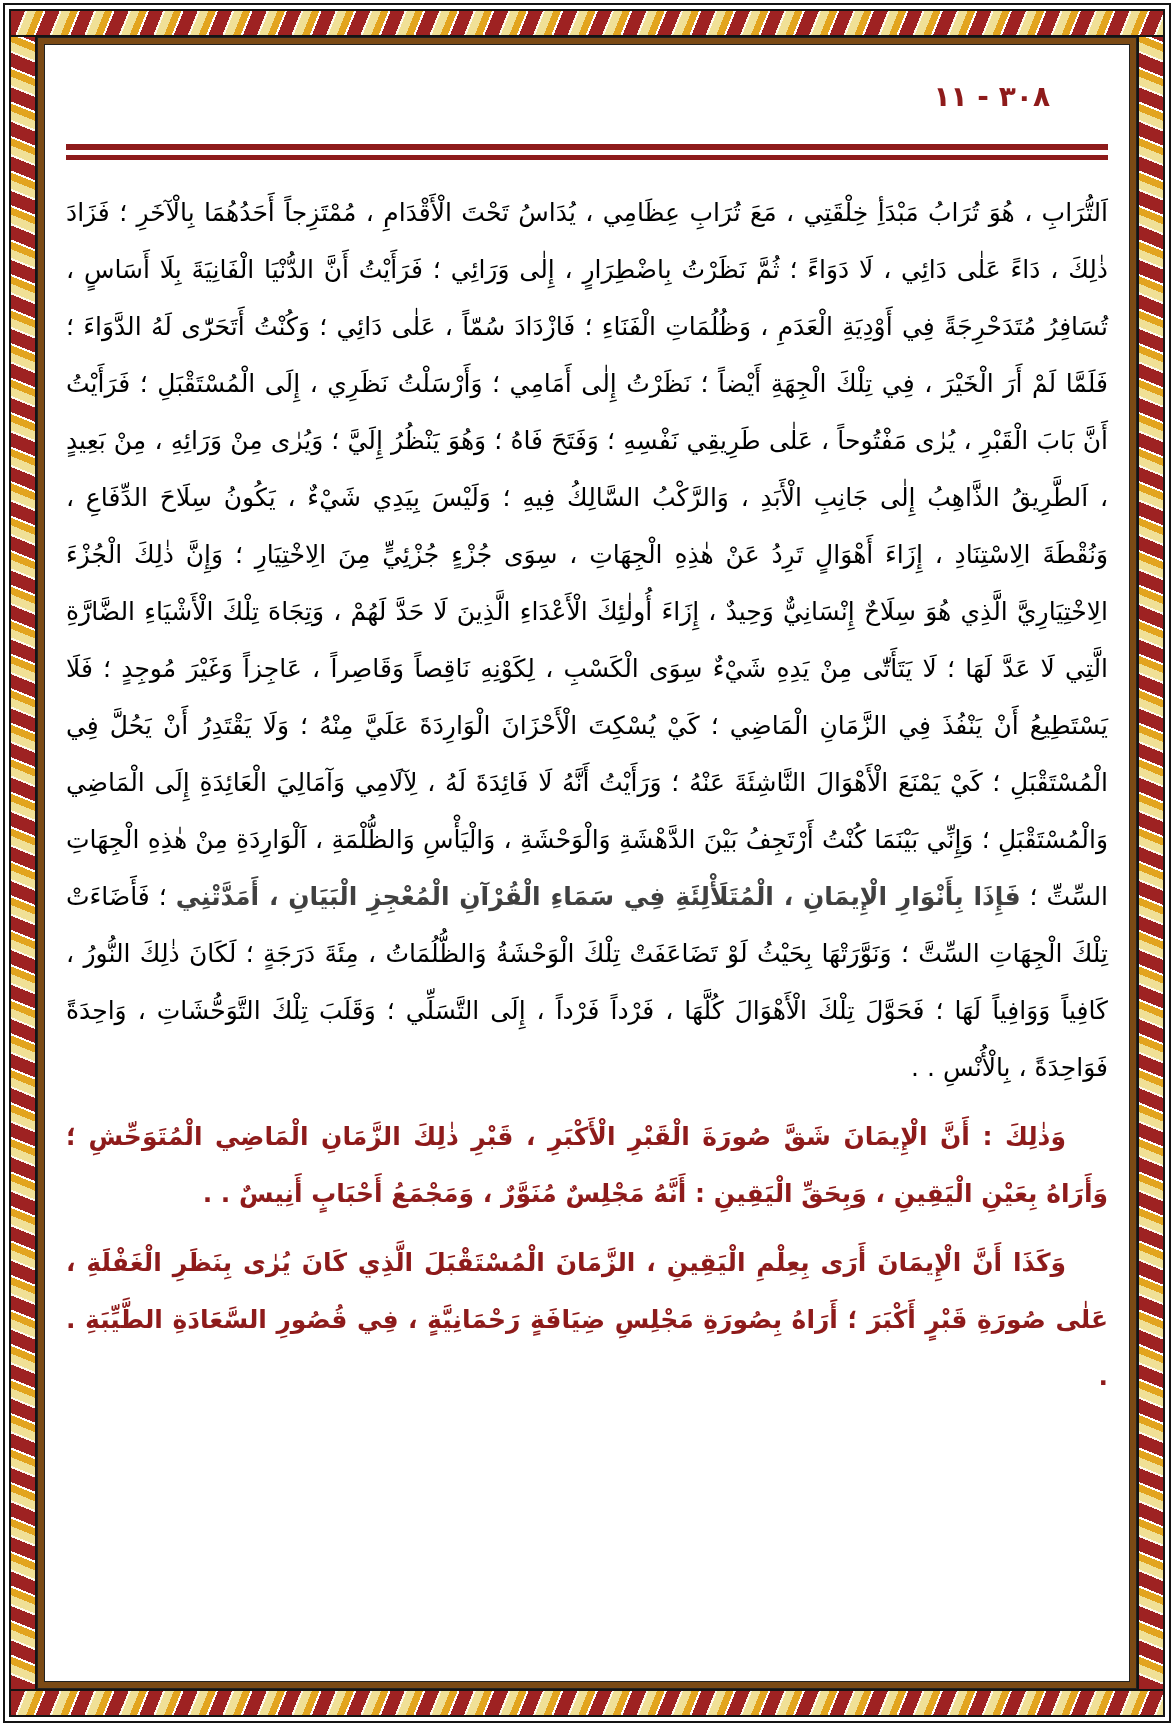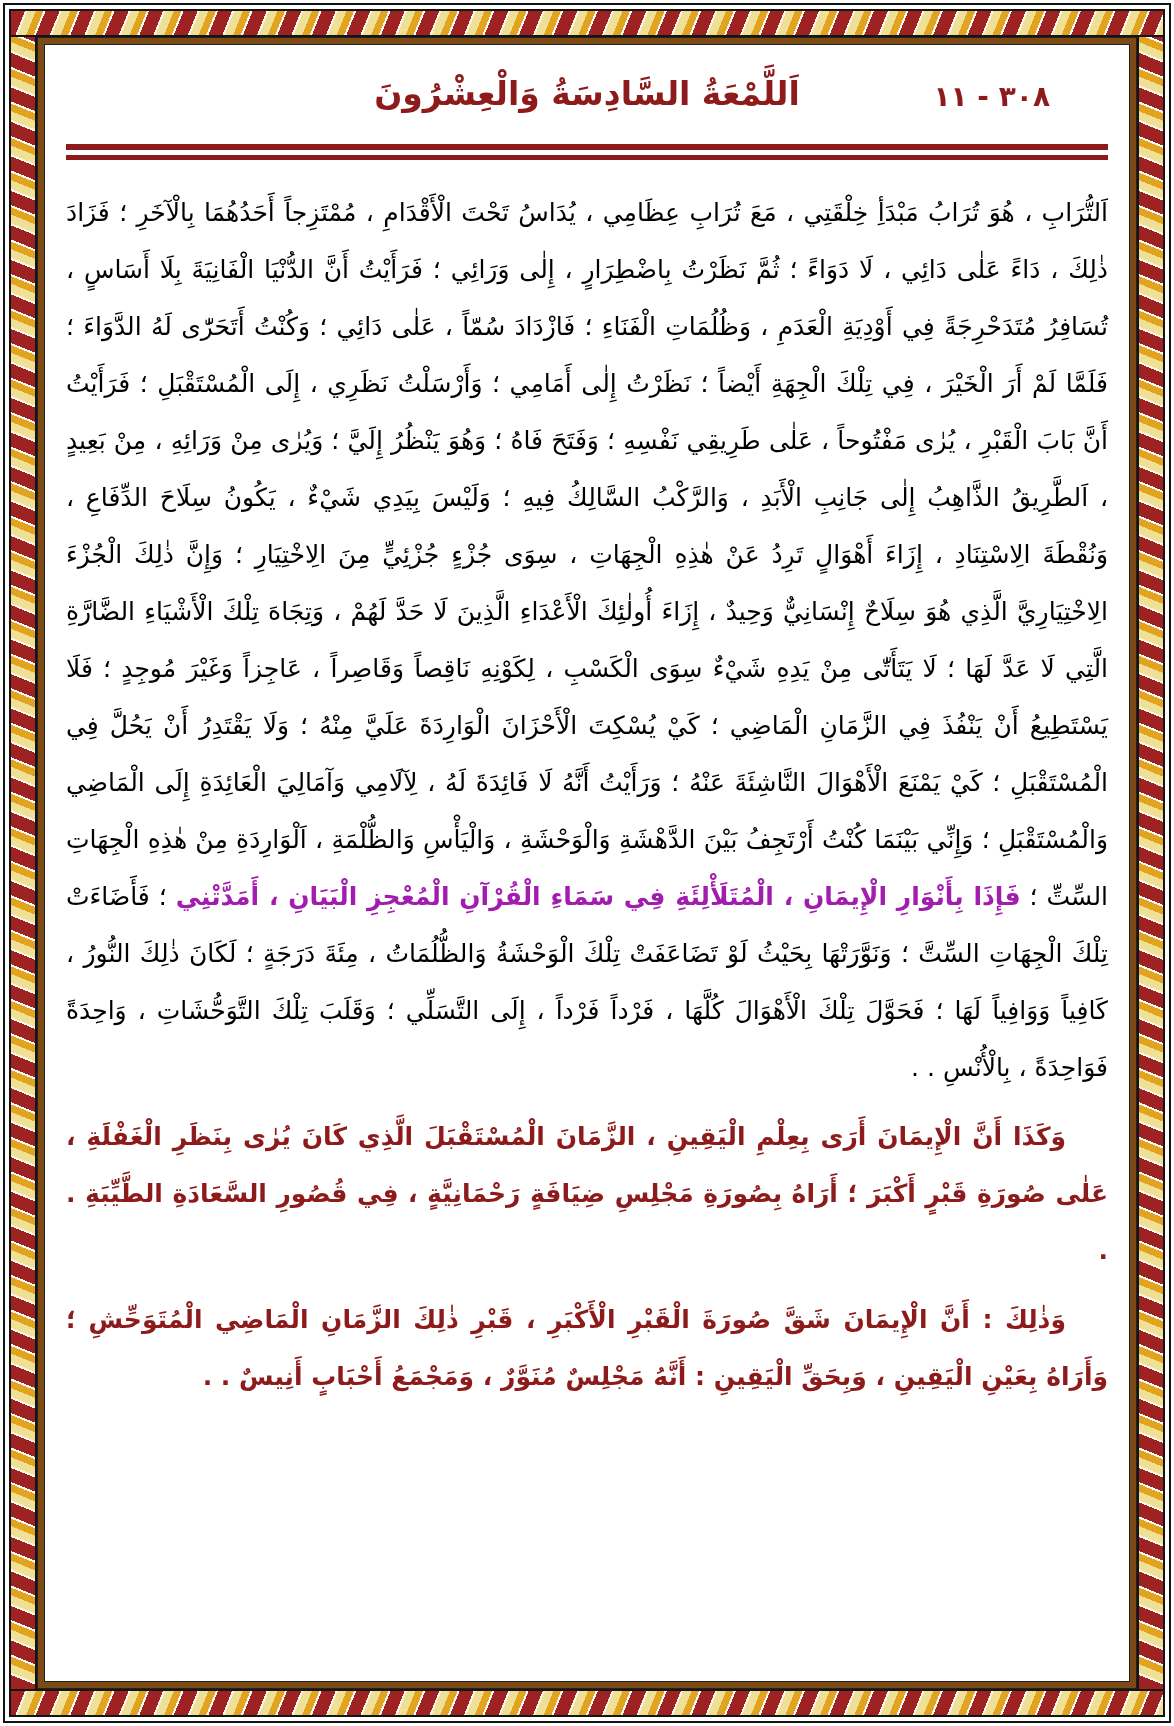--- a/index.html
+++ b/index.html
@@ -74,21 +74,21 @@
     margin-top:6px;
   }
   .body-text{
     margin-top:24px;
     font-size:25px;
     line-height:2.28;
     text-align:justify;
     color:#000000;
   }
   .body-text p{ margin:0 0 12px; }
-  .red-inline{ color:#a21caf; font-weight:bold; }
+  .red-inline{ color:#404040; font-weight:bold; }
   .para-red{
     color:#8e1b1b; font-weight:bold;
     text-indent:42px;
   }
 </style>
 </head>
 <body>
 
 <div class="page">
 
@@ -96,31 +96,30 @@
   <div class="chain chain-top"></div>
   <div class="chain chain-bottom"></div>
   <div class="chain chain-left"></div>
   <div class="chain chain-right"></div>
   <div class="frame-brown"></div>
 
   <div class="content">
 
     <div class="header">
       <div class="page-number">٣٠٨ - ١١</div>
-      <div class="page-title">اَللَّمْعَةُ السَّادِسَةُ وَالْعِشْرُونَ</div>
     </div>
 
     <div class="header-divider"></div>
 
     <div class="body-text">
       <p>
         <span>اَلتُّرَابِ ، هُوَ تُرَابُ مَبْدَأِ خِلْقَتِي ، مَعَ تُرَابِ عِظَامِي ، يُدَاسُ تَحْتَ الْأَقْدَامِ ، مُمْتَزِجاً أَحَدُهُمَا بِالْآخَرِ ؛ فَزَادَ ذٰلِكَ ، دَاءً عَلٰى دَائِي ، لَا دَوَاءً ؛ ثُمَّ نَظَرْتُ بِاضْطِرَارٍ ، إِلٰى وَرَائِي ؛ فَرَأَيْتُ أَنَّ الدُّنْيَا الْفَانِيَةَ بِلَا أَسَاسٍ ، تُسَافِرُ مُتَدَحْرِجَةً فِي أَوْدِيَةِ الْعَدَمِ ، وَظُلُمَاتِ الْفَنَاءِ ؛ فَازْدَادَ سُمّاً ، عَلٰى دَائِي ؛ وَكُنْتُ أَتَحَرّٰى لَهُ الدَّوَاءَ ؛ فَلَمَّا لَمْ أَرَ الْخَيْرَ ، فِي تِلْكَ الْجِهَةِ أَيْضاً ؛ نَظَرْتُ إِلٰى أَمَامِي ؛ وَأَرْسَلْتُ نَظَرِي ، إِلَى الْمُسْتَقْبَلِ ؛ فَرَأَيْتُ أَنَّ بَابَ الْقَبْرِ ، يُرٰى مَفْتُوحاً ، عَلٰى طَرِيقِي نَفْسِهِ ؛ وَفَتَحَ فَاهُ ؛ وَهُوَ يَنْظُرُ إِلَيَّ ؛ وَيُرٰى مِنْ وَرَائِهِ ، مِنْ بَعِيدٍ ، اَلطَّرِيقُ الذَّاهِبُ إِلٰى جَانِبِ الْأَبَدِ ، وَالرَّكْبُ السَّالِكُ فِيهِ ؛ وَلَيْسَ بِيَدِي شَيْءٌ ، يَكُونُ سِلَاحَ الدِّفَاعِ ، وَنُقْطَةَ الِاسْتِنَادِ ، إِزَاءَ أَهْوَالٍ تَرِدُ عَنْ هٰذِهِ الْجِهَاتِ ، سِوَى جُزْءٍ جُزْئِيٍّ مِنَ الِاخْتِيَارِ ؛ وَإِنَّ ذٰلِكَ الْجُزْءَ الِاخْتِيَارِيَّ الَّذِي هُوَ سِلَاحٌ إِنْسَانِيٌّ وَحِيدٌ ، إِزَاءَ أُولٰئِكَ الْأَعْدَاءِ الَّذِينَ لَا حَدَّ لَهُمْ ، وَتِجَاهَ تِلْكَ الْأَشْيَاءِ الضَّارَّةِ الَّتِي لَا عَدَّ لَهَا ؛ لَا يَتَأَتّٰى مِنْ يَدِهِ شَيْءٌ سِوَى الْكَسْبِ ، لِكَوْنِهِ نَاقِصاً وَقَاصِراً ، عَاجِزاً وَغَيْرَ مُوجِدٍ ؛ فَلَا يَسْتَطِيعُ أَنْ يَنْفُذَ فِي الزَّمَانِ الْمَاضِي ؛ كَيْ يُسْكِتَ الْأَحْزَانَ الْوَارِدَةَ عَلَيَّ مِنْهُ ؛ وَلَا يَقْتَدِرُ أَنْ يَحُلَّ فِي الْمُسْتَقْبَلِ ؛ كَيْ يَمْنَعَ الْأَهْوَالَ النَّاشِئَةَ عَنْهُ ؛ وَرَأَيْتُ أَنَّهُ لَا فَائِدَةَ لَهُ ، لِآلَامِي وَآمَالِيَ الْعَائِدَةِ إِلَى الْمَاضِي وَالْمُسْتَقْبَلِ ؛ وَإِنِّي بَيْنَمَا كُنْتُ أَرْتَجِفُ بَيْنَ الدَّهْشَةِ وَالْوَحْشَةِ ، وَالْيَأْسِ وَالظُّلْمَةِ ، اَلْوَارِدَةِ مِنْ هٰذِهِ الْجِهَاتِ السِّتِّ ؛</span>
         <span class="red-inline">فَإِذَا بِأَنْوَارِ الْإِيمَانِ ، الْمُتَلَأْلِئَةِ فِي سَمَاءِ الْقُرْآنِ الْمُعْجِزِ الْبَيَانِ ، أَمَدَّتْنِي</span>
         <span>؛ فَأَضَاءَتْ تِلْكَ الْجِهَاتِ السِّتَّ ؛ وَنَوَّرَتْهَا بِحَيْثُ لَوْ تَضَاعَفَتْ تِلْكَ الْوَحْشَةُ وَالظُّلُمَاتُ ، مِئَةَ دَرَجَةٍ ؛ لَكَانَ ذٰلِكَ النُّورُ ، كَافِياً وَوَافِياً لَهَا ؛ فَحَوَّلَ تِلْكَ الْأَهْوَالَ كُلَّهَا ، فَرْداً فَرْداً ، إِلَى التَّسَلِّي ؛ وَقَلَبَ تِلْكَ التَّوَحُّشَاتِ ، وَاحِدَةً فَوَاحِدَةً ، بِالْأُنْسِ . .</span>
       </p>
 
+      <p class="para-red">وَذٰلِكَ : أَنَّ الْإِيمَانَ شَقَّ صُورَةَ الْقَبْرِ الْأَكْبَرِ ، قَبْرِ ذٰلِكَ الزَّمَانِ الْمَاضِي الْمُتَوَحِّشِ ؛ وَأَرَاهُ بِعَيْنِ الْيَقِينِ ، وَبِحَقِّ الْيَقِينِ : أَنَّهُ مَجْلِسٌ مُنَوَّرٌ ، وَمَجْمَعُ أَحْبَابٍ أَنِيسٌ . .</p>
+
       <p class="para-red">وَكَذَا أَنَّ الْإِيمَانَ أَرَى بِعِلْمِ الْيَقِينِ ، الزَّمَانَ الْمُسْتَقْبَلَ الَّذِي كَانَ يُرٰى بِنَظَرِ الْغَفْلَةِ ، عَلٰى صُورَةِ قَبْرٍ أَكْبَرَ ؛ أَرَاهُ بِصُورَةِ مَجْلِسِ ضِيَافَةٍ رَحْمَانِيَّةٍ ، فِي قُصُورِ السَّعَادَةِ الطَّيِّبَةِ . .</p>
-
-      <p class="para-red">وَذٰلِكَ : أَنَّ الْإِيمَانَ شَقَّ صُورَةَ الْقَبْرِ الْأَكْبَرِ ، قَبْرِ ذٰلِكَ الزَّمَانِ الْمَاضِي الْمُتَوَحِّشِ ؛ وَأَرَاهُ بِعَيْنِ الْيَقِينِ ، وَبِحَقِّ الْيَقِينِ : أَنَّهُ مَجْلِسٌ مُنَوَّرٌ ، وَمَجْمَعُ أَحْبَابٍ أَنِيسٌ . .</p>
     </div>
 
   </div>
 </div>
 
 </body></html>

